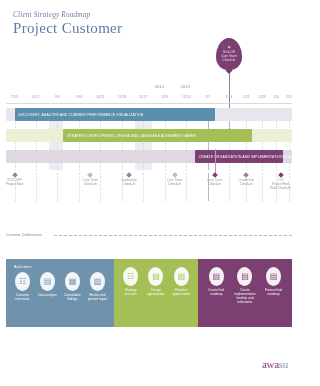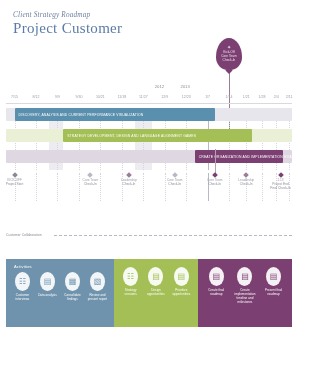--- a/index.html
+++ b/index.html
@@ -279,14 +279,17 @@
           <div class="icell">
             <div class="circ">
               <span class="glyph g3">▤</span>
             </div>
             <div class="icap">Present final roadmap</div>
           </div>
         </div>
       </div>
     </div>
 
+  <div class="footer">
+    <div class="logo"><span>awa</span><span class="a2">su</span></div>
+  </div>
 
 </div>
 
 </body></html>

